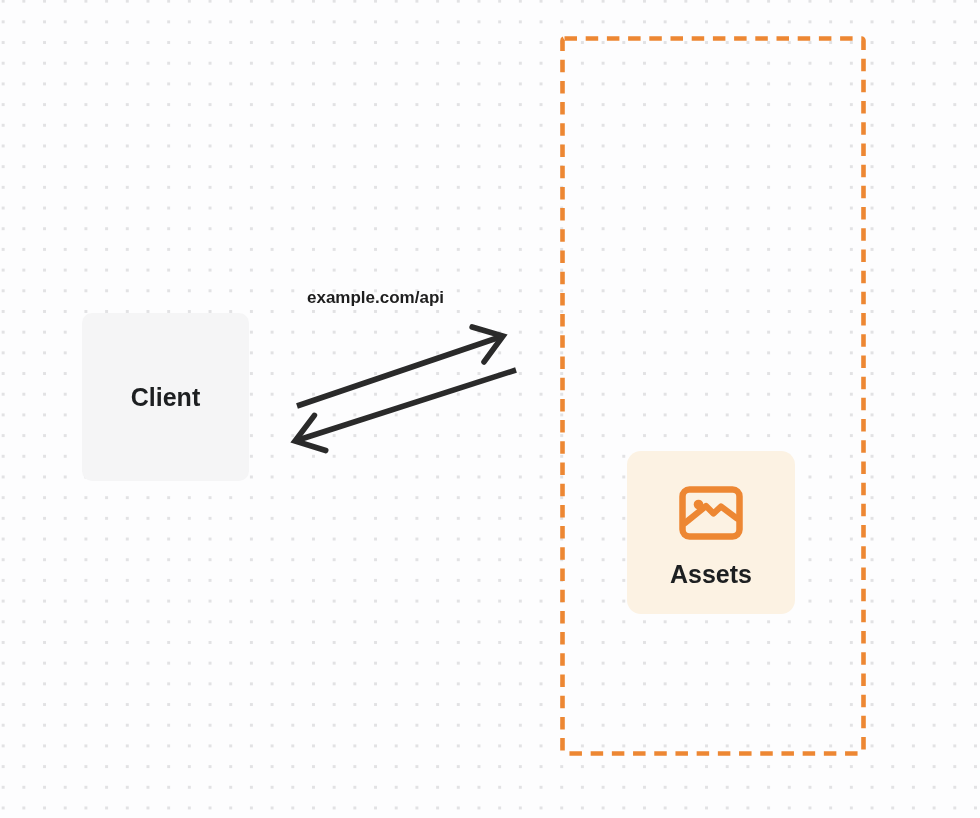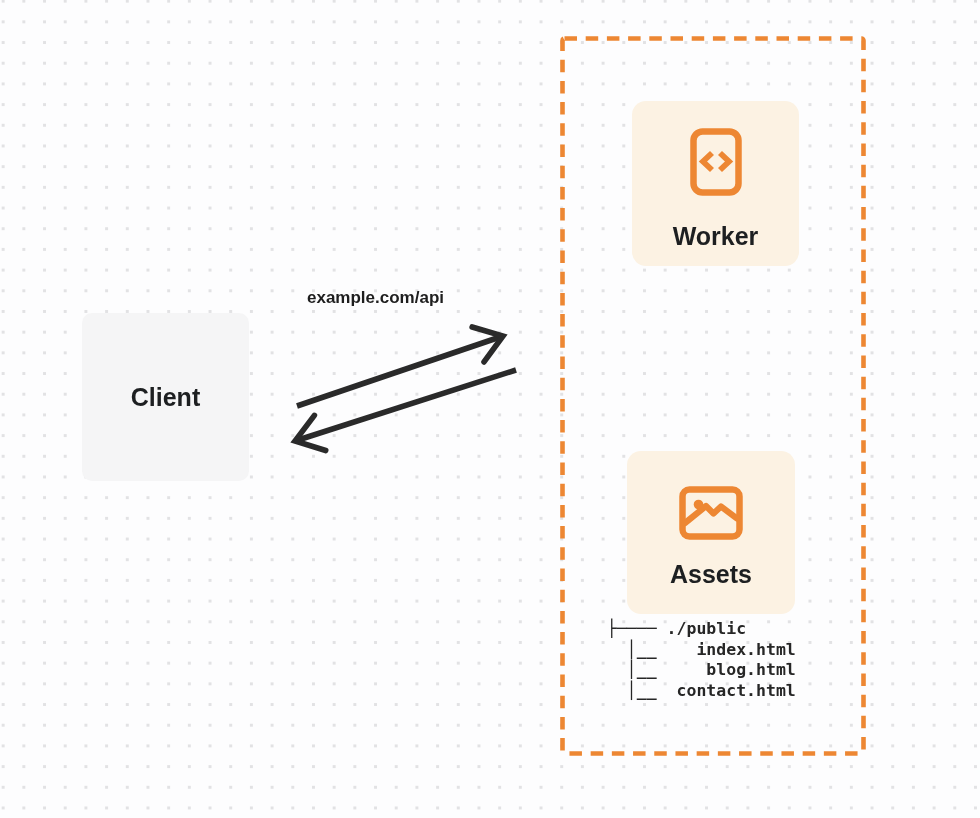--- a/index.html
+++ b/index.html
@@ -74,36 +74,24 @@
   <div class="url-label">example.com/api</div>
 
   <div class="client-card">
     <div class="node-label">Client</div>
   </div>
 
   <svg class="project-frame" viewBox="0 0 306 720" xmlns="http://www.w3.org/2000/svg">
     <rect x="2.5" y="2.5" width="301" height="715" rx="2" fill="none" stroke="#ED8733" stroke-width="4.6" stroke-dasharray="12.5 8.7"></rect>
   </svg>
 
-  <div class="card worker-card">
-    <svg class="node-icon" width="52" height="68" viewBox="0 0 52 68" xmlns="http://www.w3.org/2000/svg">
-      <rect x="3.5" y="3.5" width="45" height="61" rx="9" fill="none" stroke="#ED8733" stroke-width="6.5"></rect>
-      <path d="M22,25 L13,33.5 L22,42" fill="none" stroke="#ED8733" stroke-width="5.8" stroke-linejoin="miter"></path>
-      <path d="M30,25 L39,33.5 L30,42" fill="none" stroke="#ED8733" stroke-width="5.8" stroke-linejoin="miter"></path>
-    </svg>
-    <div class="card-label">Worker</div>
-  </div>
 
   <div class="card assets-card">
     <svg class="node-icon" width="64" height="54" viewBox="0 0 64 54" xmlns="http://www.w3.org/2000/svg">
       <rect x="3.5" y="3.5" width="57" height="47" rx="7" fill="none" stroke="#ED8733" stroke-width="6.5"></rect>
       <circle cx="19.5" cy="18.5" r="4.8" fill="#ED8733"></circle>
       <path d="M6,37 L27,20 L34.5,27.5 L42,20.5 L58,32.5" fill="none" stroke="#ED8733" stroke-width="6.2" stroke-linejoin="round" stroke-linecap="round"></path>
     </svg>
     <div class="card-label">Assets</div>
   </div>
 
-  <pre class="file-tree">├──── ./public
-  │__    index.html
-  │__     blog.html
-  │__  contact.html</pre>
 
 </div>
 
 </body></html>

